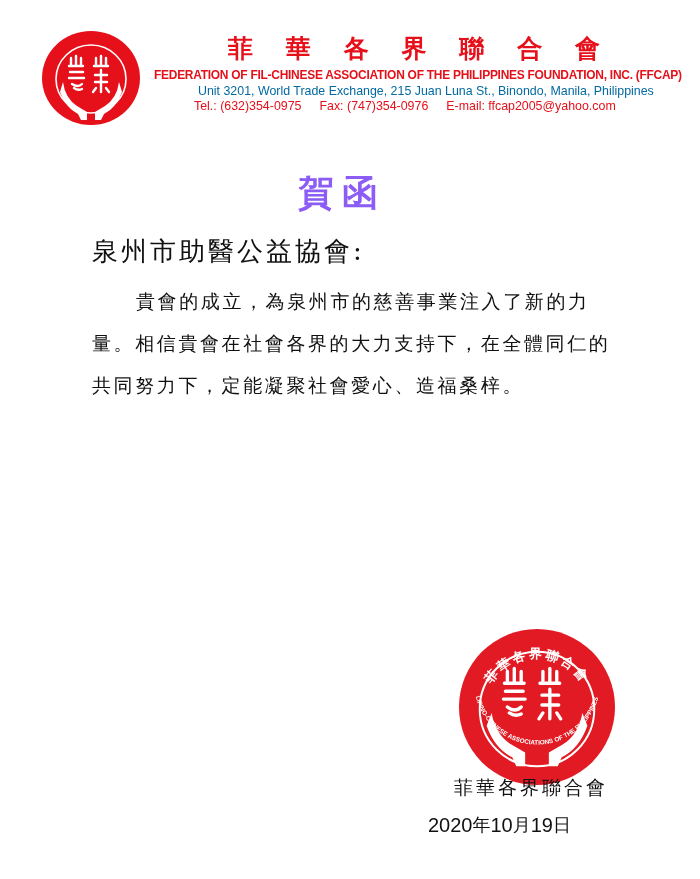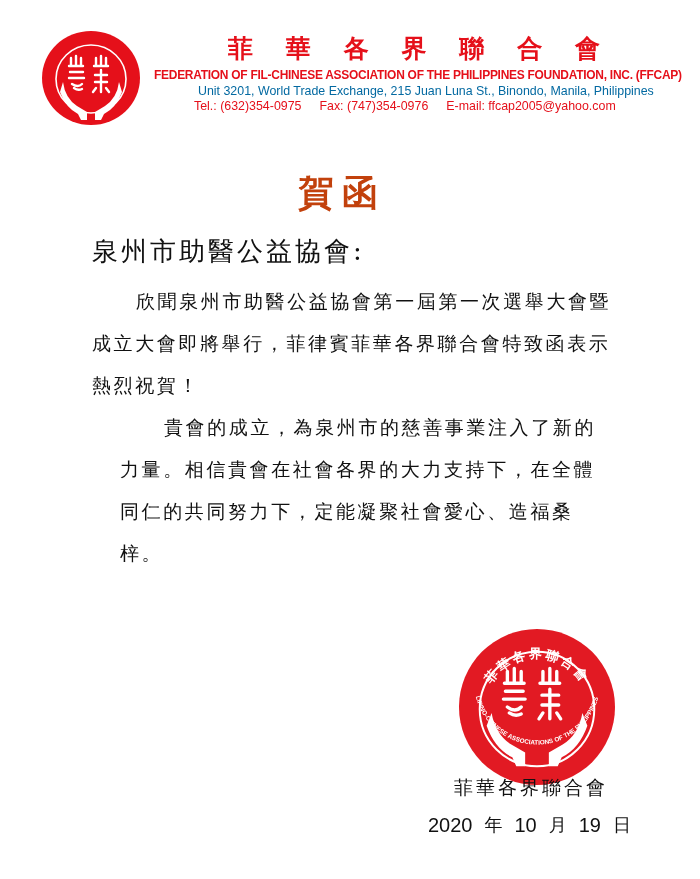--- a/index.html
+++ b/index.html
@@ -76,21 +76,21 @@
     
     .doc-title {
       position: absolute;
       left: 0; top: 170px;
       width: 684px;
       text-align: center;
       font-size: 36px;
       line-height: 44px;
       font-weight: bold;
       letter-spacing: 8px;
-      color: #c2410c;
+      color: #8b5cf6;
     }
     .salutation {
       position: absolute;
       left: 92px; top: 238px;
       font-size: 26px;
       line-height: 26px;
       letter-spacing: 3px;
     }
     .body-text {
       position: absolute;
@@ -121,21 +121,21 @@
       line-height: 26px;
       letter-spacing: 3px;
     }
     .sig-date {
       position: absolute;
       left: 428px; top: 812px;
       font-family: "Liberation Sans", sans-serif;
       font-size: 20px;
       line-height: 26px;
       display: flex;
-      gap: 12px;
+      gap: 0;
       align-items: center;
     }
     .sig-date .cn {
       font-family: "DejaVu Serif", serif;
       font-size: 18px;
     }
   </style>
 </head>
 <body>
 
@@ -172,21 +172,20 @@
     <span>Fax: (747)354-0976</span>
     <span>E-mail: ffcap2005@yahoo.com</span>
   </div>
 </div>
 
 <div class="doc-title">賀函</div>
 
 <div class="salutation">泉州市助醫公益協會:</div>
 
 <div class="body-text">
-  <p class="para">欣聞泉州市助醫公益協會第一屆第一次選舉大會暨成立大會即將舉行，菲律賓菲華各界聯合會特致函表示熱烈祝賀！</p>
   <p class="para">貴會的成立，為泉州市的慈善事業注入了新的力量。相信貴會在社會各界的大力支持下，在全體同仁的共同努力下，定能凝聚社會愛心、造福桑梓。</p>
 </div>
 
 <svg class="seal" viewBox="0 0 160 160">
   <circle cx="80" cy="80" r="79" fill="#e21a23"></circle>
   <circle cx="80" cy="82" r="58" fill="none" stroke="#ffffff" stroke-width="2"></circle>
   <defs>
     <path id="sealTopArc" d="M28 70 A54 54 0 0 1 132 70"></path>
     <path id="sealRingArc" d="M18 70 A64 64 0 0 0 142 70"></path>
   </defs>

